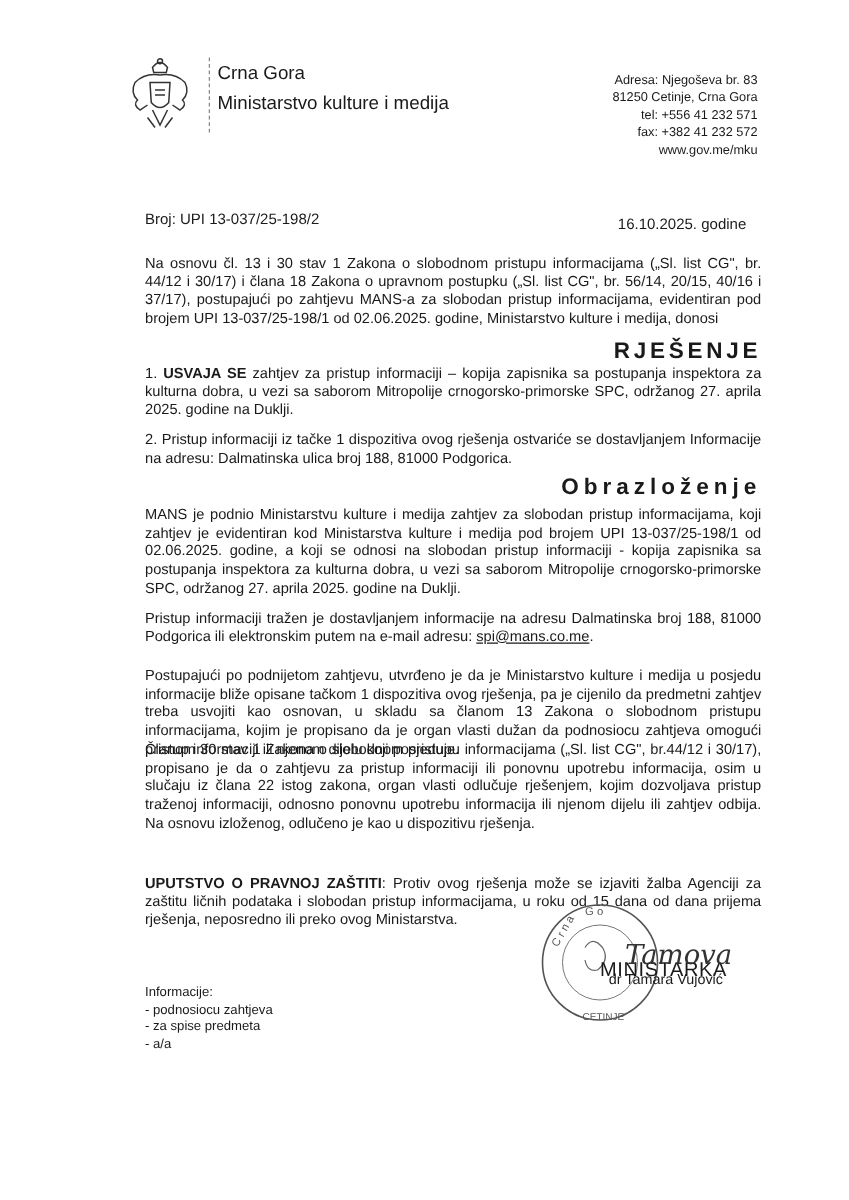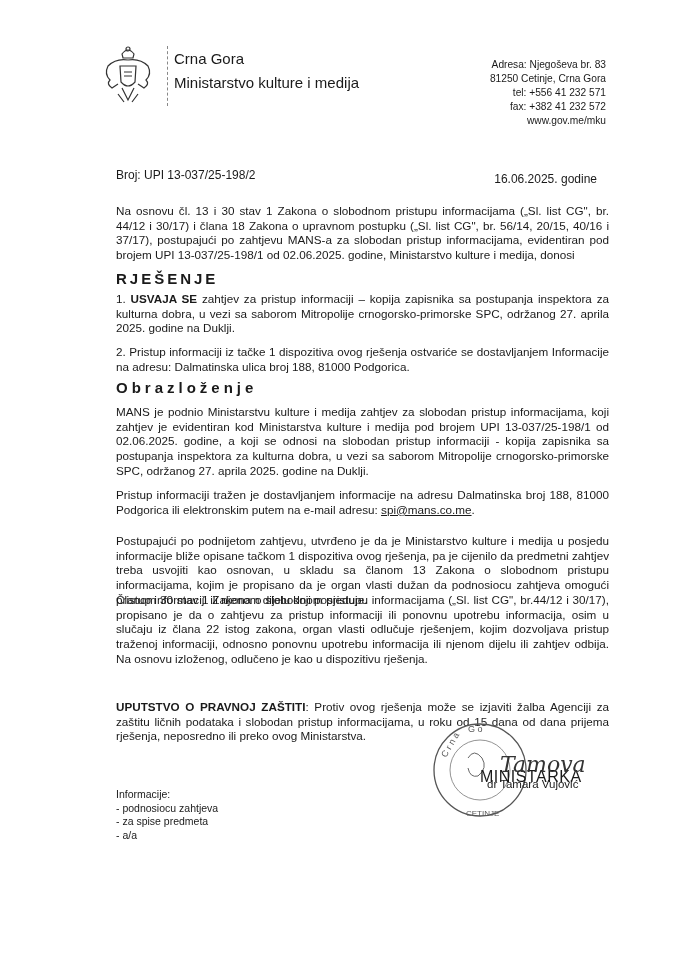--- a/index.html
+++ b/index.html
@@ -8,21 +8,21 @@
   .abs { position:absolute; }
   .crest { left:100px; top:44px; width:56px; height:64px; }
   .vline { left:167px; top:46px; width:0; height:60px; border-left:1px dashed #888; }
   .org1 { left:174px; top:50px; font-size:15px; }
   .org2 { left:174px; top:74px; font-size:15px; }
   .addr { right:73px; top:58px; text-align:right; font-size:10.2px; line-height:14px; }
   .broj { left:116px; top:168px; font-size:12px; }
   .datum { right:82px; top:172px; font-size:12px; }
   .para { left:116px; width:493px; font-size:11.7px; line-height:14.7px; text-align:justify; }
   .para p { margin:0; }
-  .title { left:116px; width:493px; text-align:left; font-weight:bold; font-size:15px; letter-spacing:3px; }
+  .title { left:116px; width:493px; text-align:right; font-weight:bold; font-size:18px; letter-spacing:3px; }
   b { font-weight:bold; }
   a.mail { color:#1a1a1a; text-decoration:underline; }
   .dost { left:116px; top:788px; font-size:10.5px; line-height:13.5px; }
   .stamp { left:428px; top:718px; width:120px; height:110px; }
   .sig-title { left:480px; top:744px; font-size:16px; letter-spacing:0.5px;margin-top:24px; }
   .sig-name { left:487px; top:778px; font-size:11.5px; }
   .signature { left:500px; top:752px; font-family:"DejaVu Serif", serif; font-style:italic; font-size:22px; color:#333; }
 </style>
 </head>
 <body>
@@ -47,21 +47,21 @@
 
 <div class="abs addr">
   <div>Adresa: Njegoševa br. 83</div>
   <div>81250 Cetinje, Crna Gora</div>
   <div>tel: +556 41 232 571</div>
   <div>fax: +382 41 232 572</div>
   <div>www.gov.me/mku</div>
 </div>
 
 <div class="abs broj">Broj: UPI 13-037/25-198/2</div>
-<div class="abs datum">16.06.2025. godine</div>
+<div class="abs datum">16.10.2025. godine</div>
 
 <div class="abs para" style="top:204px;">
   <p>Na osnovu čl. 13 i 30 stav 1 Zakona o slobodnom pristupu informacijama („Sl. list CG", br. 44/12 i 30/17) i člana 18 Zakona o upravnom postupku („Sl. list CG", br. 56/14, 20/15, 40/16 i 37/17), postupajući po zahtjevu MANS-a za slobodan pristup informacijama, evidentiran pod brojem UPI 13-037/25-198/1 od 02.06.2025. godine, Ministarstvo kulture i medija, donosi</p>
 </div>
 
 <div class="abs title" style="top:270px;">RJEŠENJE</div>
 
 <div class="abs para" style="top:292px;">
   <p><span>1.</span> <b>USVAJA SE</b> <span>zahtjev za pristup informaciji – kopija zapisnika sa postupanja inspektora za kulturna dobra, u vezi sa saborom Mitropolije crnogorsko-primorske SPC, održanog 27. aprila 2025. godine na Dukljі.</span></p>
 </div>

